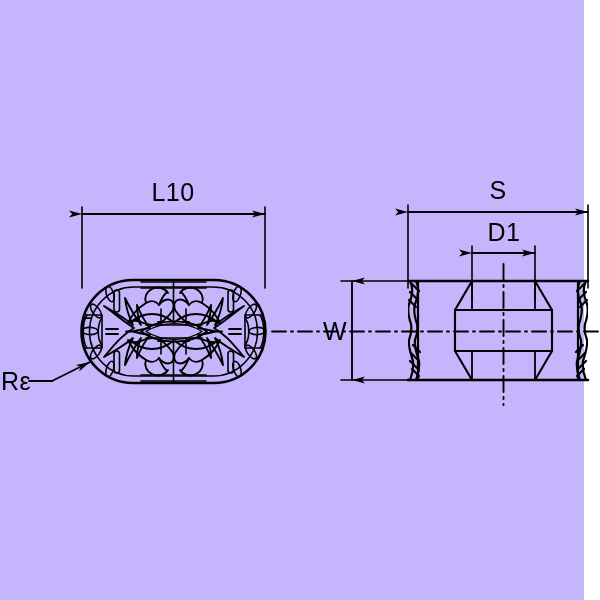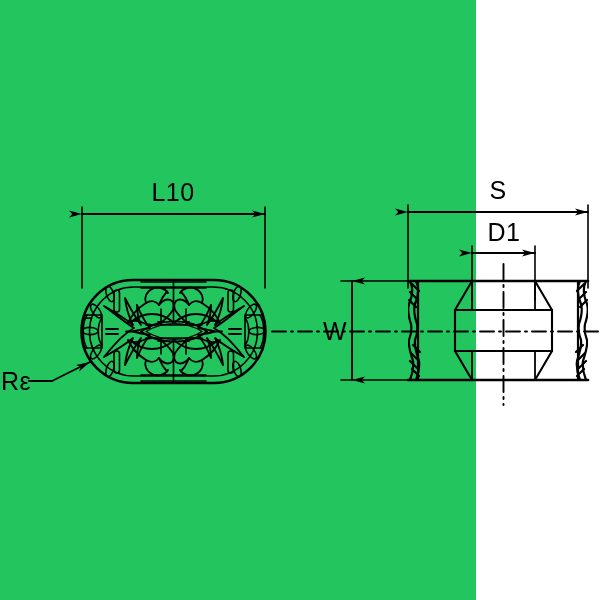--- a/index.html
+++ b/index.html
@@ -1,18 +1,18 @@
 <!DOCTYPE html>
 <html><head>
 <meta charset="utf-8">
 <style>
   html,body{margin:0;padding:0;background:#ffffff;}
   body{width:600px;height:600px;overflow:hidden;
        font-family:"Liberation Sans", sans-serif;}
-  #stage{position:relative;width:476px;height:600px;background:#22c55e;text-align:center;}
+  #stage{position:relative;width:584px;height:600px;background:#c4b5fd;text-align:center;}
   svg{display:block;}
   .dimtext{font-family:"Liberation Sans", sans-serif;font-size:25px;fill:#000;
            font-weight:400;letter-spacing:0.5px;}
 </style>
 </head>
 <body>
 
 <div id="stage">
 <svg width="600" height="600" viewBox="0 0 600 600">
 

